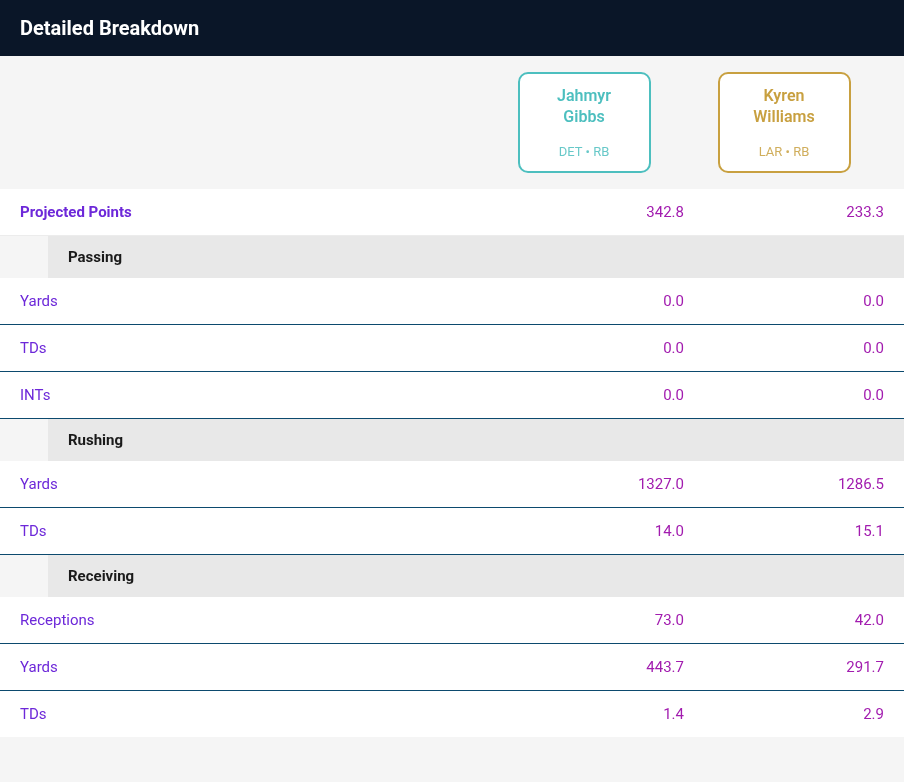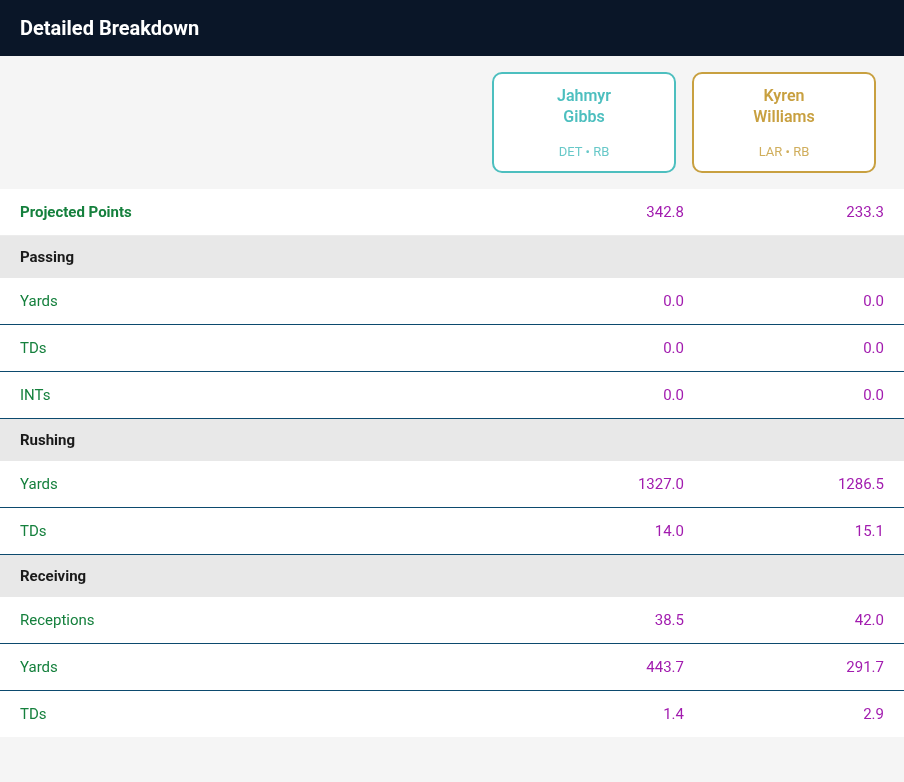--- a/index.html
+++ b/index.html
@@ -38,21 +38,21 @@
       width: 200px;
       display: flex;
       justify-content: center;
     }
 
     .player-card {
       border: 2px solid;
       border-radius: 10px;
       padding: 12px 20px;
       text-align: center;
-      width: 184px;
+      width: 133px;
       cursor: pointer;
     }
 
     .player-card.player1 {
       border-color: #4dbfbf;
       color: #4dbfbf;
       background: white;
     }
 
     .player-card.player2 {
@@ -72,38 +72,39 @@
       margin-top: 16px;
       opacity: 0.85;
     }
 
     .section-header {
       background: #e8e8e8;
       padding: 12px 20px;
       font-size: 15px;
       font-weight: 700;
       color: #1a1a1a;
+      margin-left: 48px;
     }
 
     .data-row {
       display: flex;
       align-items: center;
       padding: 14px 20px;
       border-bottom: 1px solid #0c4a6e;
       background: white;
     }
 
     .data-row:last-child {
       border-bottom: none;
     }
 
     .row-label {
       flex: 1;
       font-size: 15px;
-      color: #15803d;
+      color: #6d28d9;
     }
 
     .row-label.bold {
       font-weight: 700;
     }
 
     .row-value {
       width: 200px;
       text-align: right;
       font-size: 15px;
@@ -171,21 +172,21 @@
       <div class="row-value">1286.5</div>
     </div>
     <div class="data-row">
       <div class="row-label">TDs</div>
       <div class="row-value">14.0</div>
       <div class="row-value">15.1</div>
     </div>
     <div class="section-header">Receiving</div>
     <div class="data-row">
       <div class="row-label">Receptions</div>
-      <div class="row-value">38.5</div>
+      <div class="row-value">73.0</div>
       <div class="row-value">42.0</div>
     </div>
     <div class="data-row">
       <div class="row-label">Yards</div>
       <div class="row-value">443.7</div>
       <div class="row-value">291.7</div>
     </div>
     <div class="data-row">
       <div class="row-label">TDs</div>
       <div class="row-value">1.4</div>

